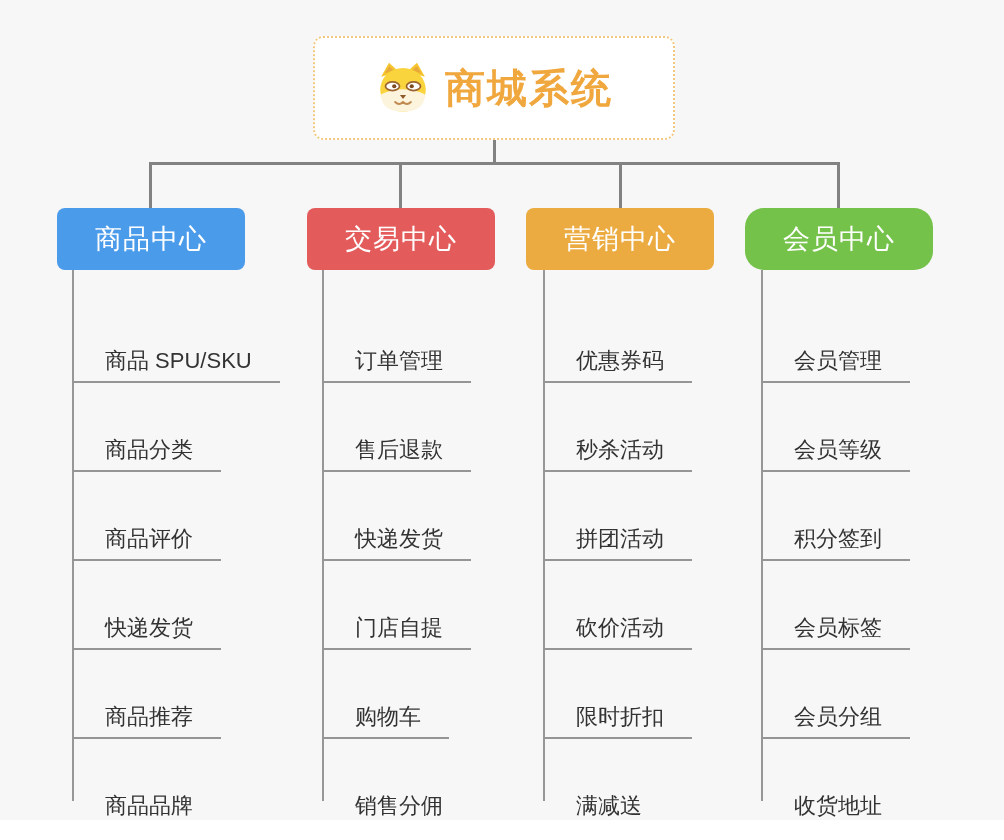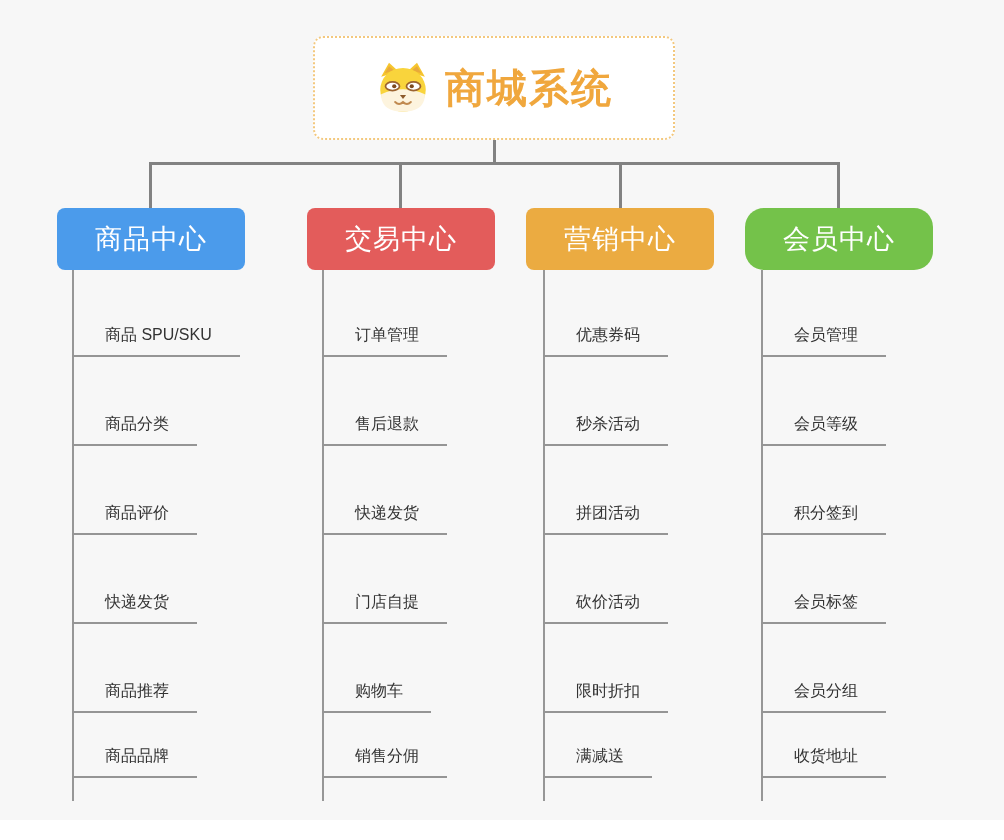--- a/index.html
+++ b/index.html
@@ -72,36 +72,37 @@
   .spine.c0 { left: 72px;  }
   .spine.c1 { left: 322px; }
   .spine.c2 { left: 543px; }
   .spine.c3 { left: 761px; }
 
   
   .child-node {
     position: absolute;
     padding: 5px 28px 7px 33px;
     border-bottom: 2px solid #959595;
-    font-size: 16px;
+    font-size: 22px;
     line-height: 26px;
     color: #333333;
     white-space: nowrap;
     box-sizing: border-box;
+    margin-top: 26px;
   }
   .child-node.c0 { left: 72px;  }
   .child-node.c1 { left: 322px; }
   .child-node.c2 { left: 543px; }
   .child-node.c3 { left: 761px; }
   .child-node.r0 { top: 317px; }
   .child-node.r1 { top: 406px; }
   .child-node.r2 { top: 495px; }
   .child-node.r3 { top: 584px; }
   .child-node.r4 { top: 673px; }
-  .child-node.r5 { top: 738px; text-align: right; }
+  .child-node.r5 { top: 762px; text-align: right; }
 </style>
 </head>
 <body>
 
 <div id="canvas">
 
   <div class="line" style="left:493px; top:140px; width:3px; height:24px;"></div>
   <div class="line" style="left:149px; top:162px; width:691px; height:3px;"></div>
   <div class="line" style="left:149px; top:162px; width:3px; height:46px;"></div>
   <div class="line" style="left:399px; top:162px; width:3px; height:46px;"></div>

